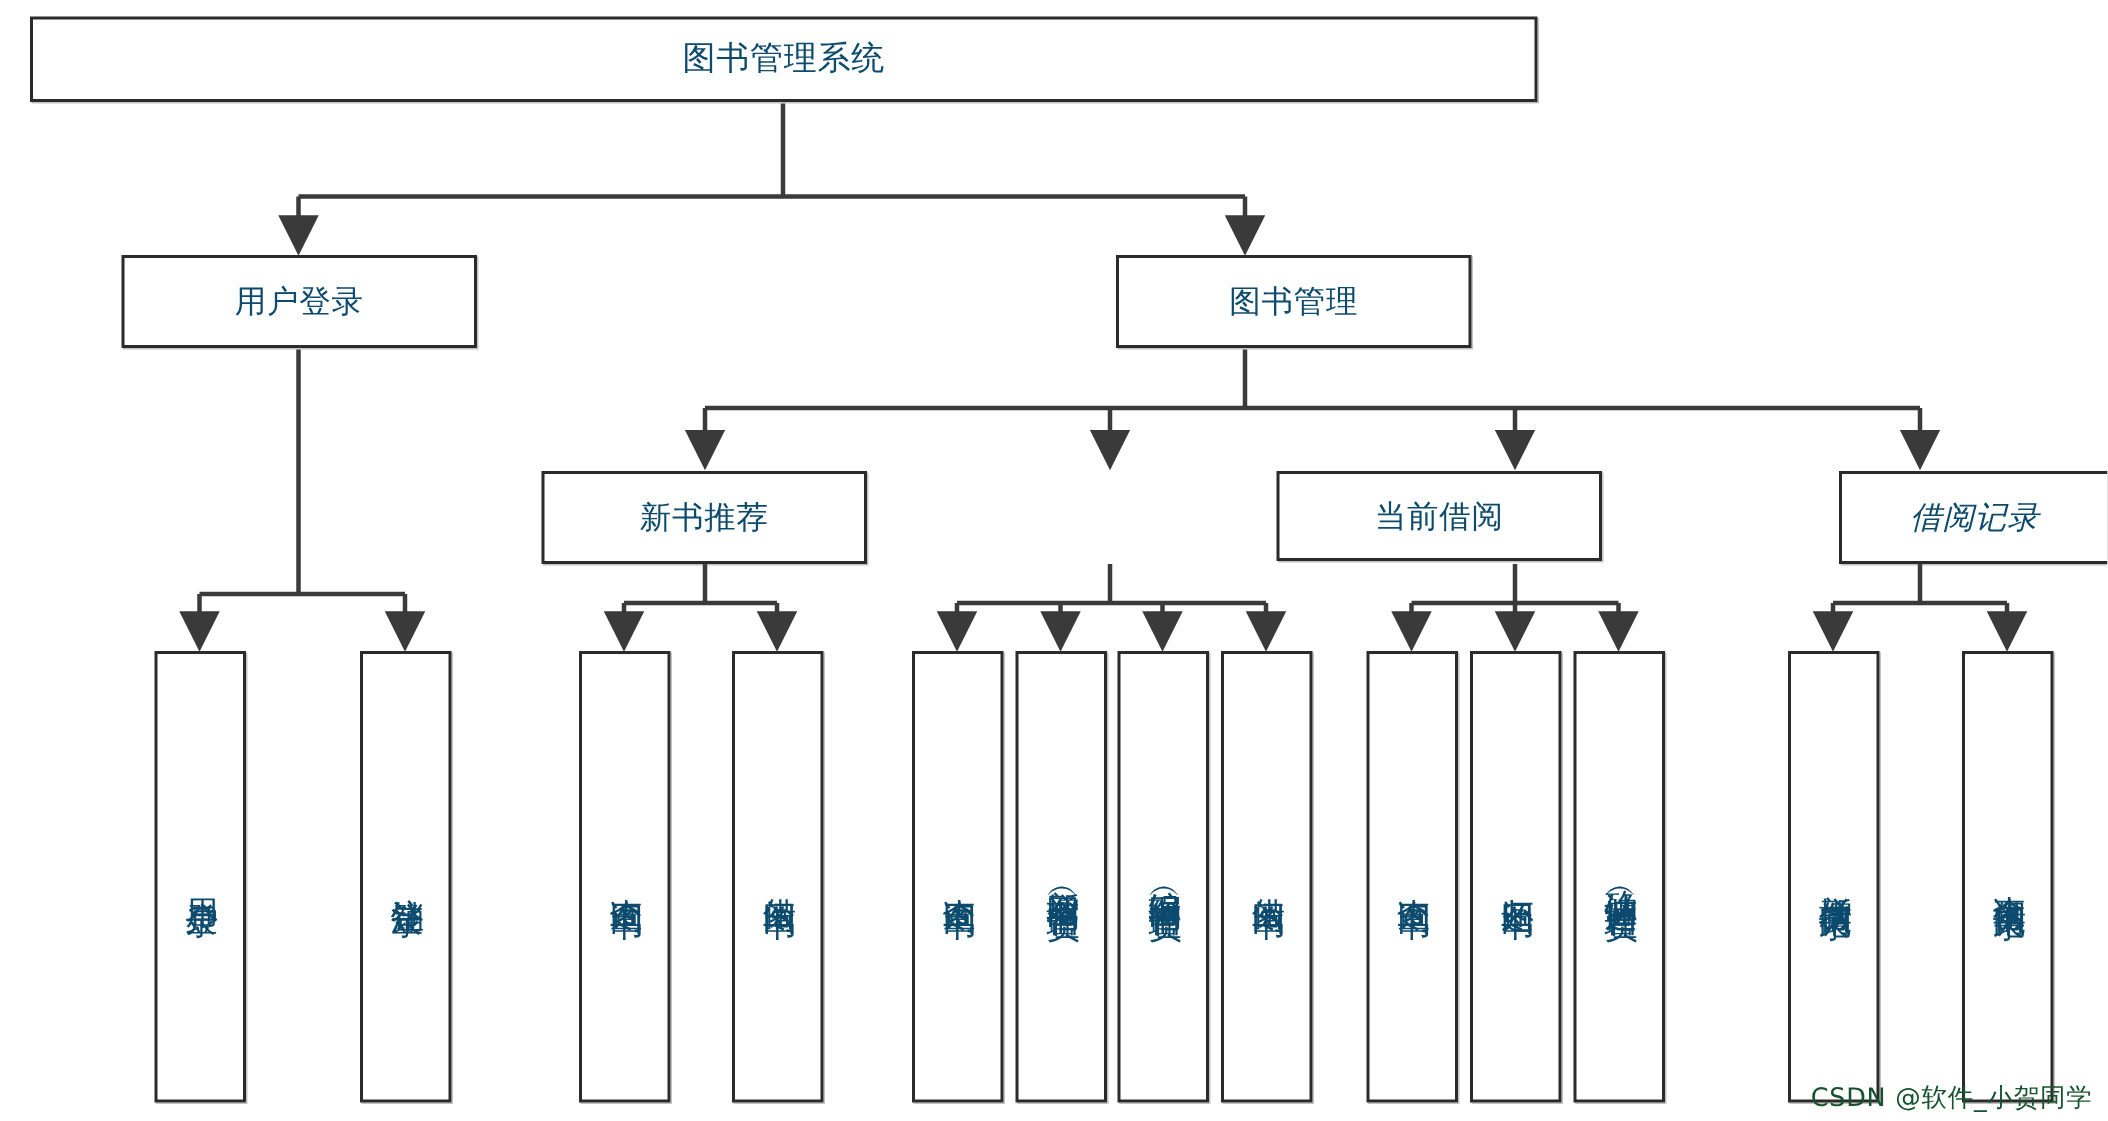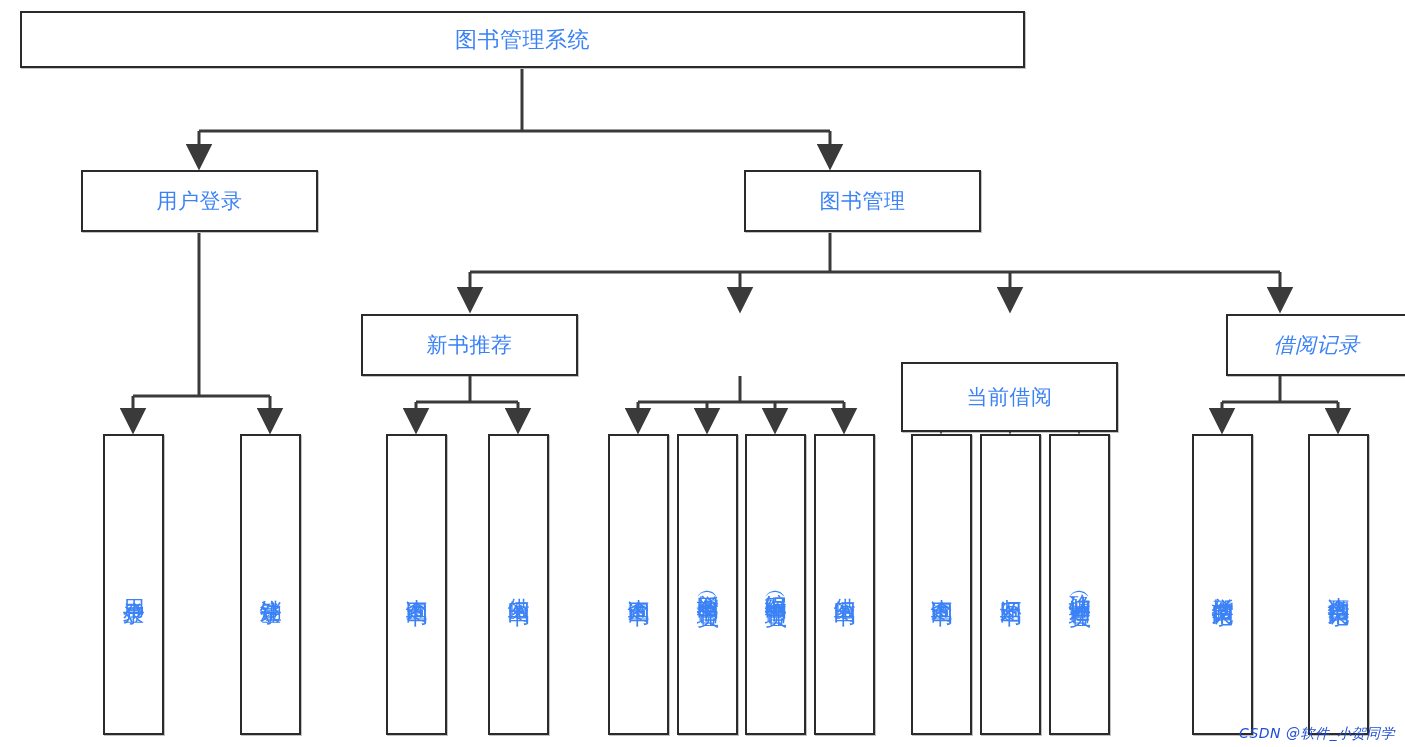--- a/index.html
+++ b/index.html
@@ -28,21 +28,21 @@
   }
   .node {
     position: absolute;
     box-sizing: border-box;
     background: #ffffff;
     border: 2px solid #2b2b2b;
     box-shadow: 1px 1px 0 rgba(80,80,80,0.35);
     display: flex;
     align-items: center;
     justify-content: center;
-    color: #3b82f6;
+    color: #0c4a6e;
     z-index: 2;
   }
   .node .label {
     display: block;
     text-align: center;
     line-height: 1.18;
     letter-spacing: 0.5px;
     white-space: nowrap;
   }
   
@@ -63,26 +63,25 @@
     font-size: 22px;
     line-height: 1.02;
     letter-spacing: 2px;
     white-space: nowrap;
     max-height: 272px;
   }
   #watermark {
     position: absolute;
     right: 10px;
     bottom: 4px;
-    font-size: 14px;
-    color: #1d4ed8;
+    font-size: 17px;
+    color: #14532d;
     letter-spacing: 0.5px;
     z-index: 5;
     white-space: nowrap;
-    font-style: italic;
   }
 </style>
 </head>
 <body>
 
 <div id="canvas">
 
   <svg id="edges" viewBox="0 0 1405 747" width="1405" height="747">
     <defs>
       <marker id="arrow" viewBox="0 0 12 12" refX="10" refY="6" markerWidth="9" markerHeight="9" orient="auto-start-reverse">
@@ -140,21 +139,21 @@
   <div class="node horiz" style="left:81px; top:170px; width:237px; height:62px;">
     <span class="label">用户登录</span>
   </div>
   <div class="node horiz" style="left:744px; top:170px; width:237px; height:62px;">
     <span class="label">图书管理</span>
   </div>
 
   <div class="node horiz" style="left:361px; top:314px; width:217px; height:62px;">
     <span class="label">新书推荐</span>
   </div>
-  <div class="node horiz" style="left:901px; top:314px; width:217px; height:70px;margin-top:48px;">
+  <div class="node horiz" style="left:851px; top:314px; width:217px; height:60px;">
     <span class="label">当前借阅</span>
   </div>
   <div class="node horiz" style="left:1226px; top:314px; width:181px; height:62px;font-style:italic;">
     <span class="label">借阅记录</span>
   </div>
 
   <div class="node vert" style="left:103px; top:434px; width:61px; height:301px;">
     <span class="label">用户登录</span>
   </div>
   <div class="node vert" style="left:240px; top:434px; width:61px; height:301px;">

